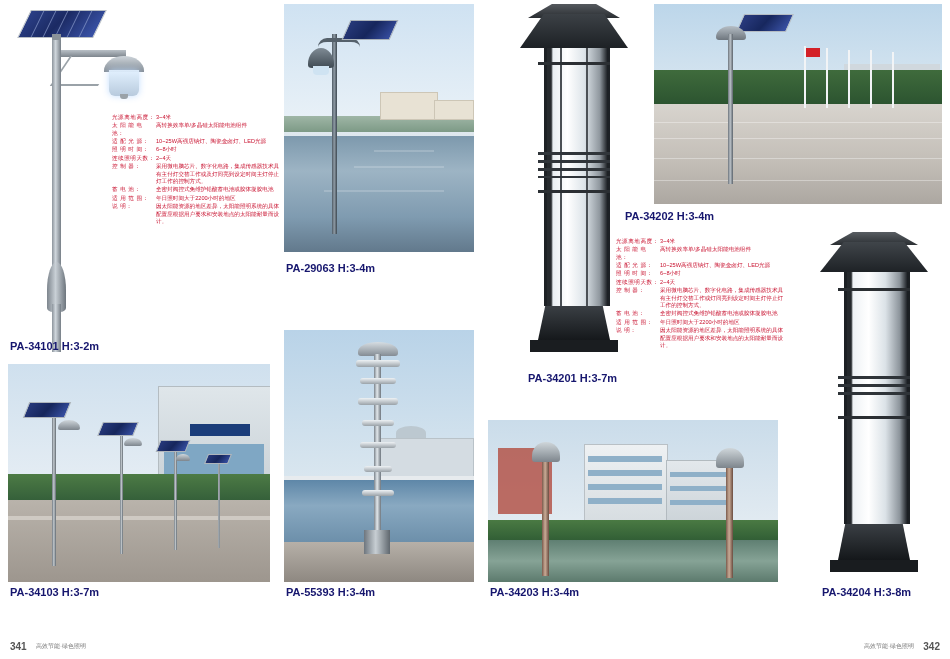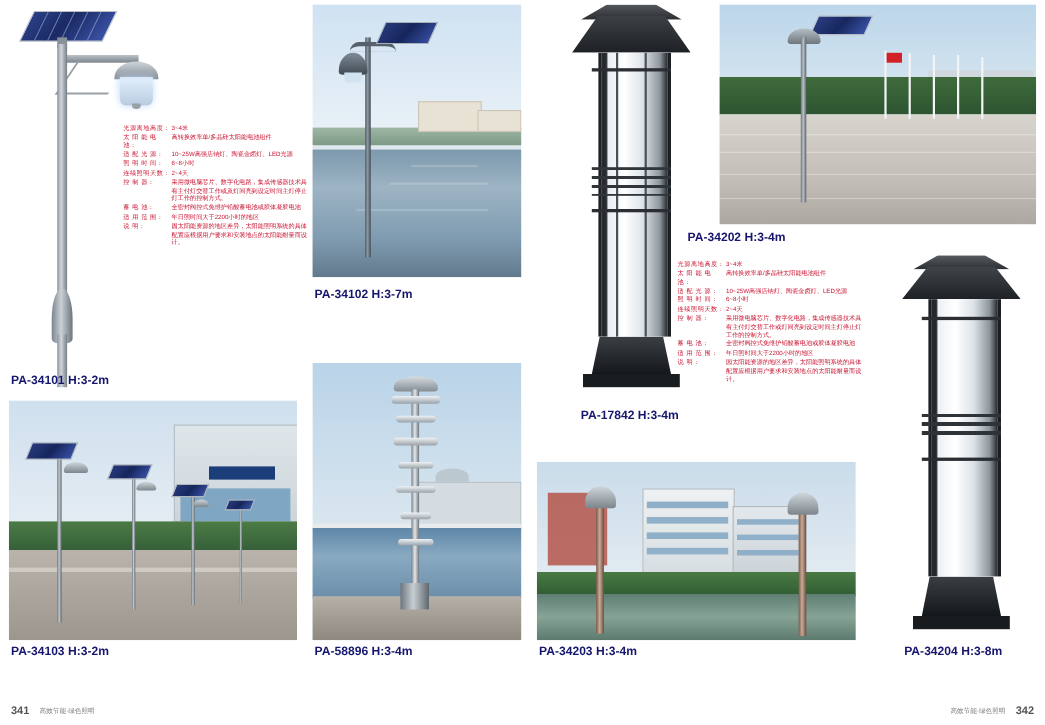--- a/index.html
+++ b/index.html
@@ -247,35 +247,35 @@
     <div class="water"></div>
     <div class="wref" style="left:90px;top:146px;width:60px;"></div>
     <div class="wref" style="left:70px;top:162px;width:90px;"></div>
     <div class="wref" style="left:40px;top:186px;width:120px;"></div>
     <div class="pole"></div>
     <div class="arm"></div>
     <div class="panel"></div>
     <div class="lamp"></div>
     <div class="lampg"></div>
   </div>
-  <div class="cap" style="left:286px;top:262px;">PA-34102 H:3-7m</div>
+  <div class="cap" style="left:286px;top:262px;">PA-29063 H:3-4m</div>
 
   <div class="photo" id="p3">
     <div class="roof2"></div>
     <div class="roof"></div>
     <div class="body"></div>
     <div class="bodyv" style="left:66px;"></div>
     <div class="bodyv" style="left:92px;"></div>
     <div class="ring" style="top:58px;"></div>
     <div class="band"></div>
     <div class="ring" style="top:186px;"></div>
     <div class="foot"></div>
     <div class="base"></div>
   </div>
-  <div class="cap" style="left:528px;top:372px;">PA-17842 H:3-4m</div>
+  <div class="cap" style="left:528px;top:372px;">PA-34201 H:3-7m</div>
 
   <div class="spec" style="left:616px;top:238px;">
     <div class="row">
         <div class="k">光源离地高度：</div>
         <div class="v">3~4米</div>
       </div>
     <div class="row">
         <div class="k">太 阳 能 电 池：</div>
         <div class="v">高转换效率单/多晶硅太阳能电池组件</div>
       </div>
@@ -347,41 +347,41 @@
     <div class="pl" style="left:92px;top:58px;width:34px;height:12px;"></div>
     <div class="hd" style="left:116px;top:74px;width:18px;height:8px;"></div>
 
     <div class="sl" style="left:166px;top:86px;width:3px;height:100px;"></div>
     <div class="pl" style="left:150px;top:76px;width:28px;height:10px;"></div>
     <div class="hd" style="left:168px;top:90px;width:14px;height:7px;"></div>
 
     <div class="sl" style="left:210px;top:98px;width:2px;height:86px;"></div>
     <div class="pl" style="left:198px;top:90px;width:22px;height:8px;"></div>
   </div>
-  <div class="cap" style="left:10px;top:586px;">PA-34103 H:3-2m</div>
+  <div class="cap" style="left:10px;top:586px;">PA-34103 H:3-7m</div>
 
   <div class="photo" id="p6">
     <div class="sky"></div>
     <div class="dome"></div>
     <div class="bldg"></div>
     <div class="rail"></div>
     <div class="water"></div>
     <div class="ground"></div>
     <div class="cap"></div>
     <div class="mast"></div>
     <div class="ring" style="left:72px;top:30px;width:44px;height:7px;"></div>
     <div class="ring" style="left:76px;top:48px;width:36px;height:6px;"></div>
     <div class="ring" style="left:74px;top:68px;width:40px;height:7px;"></div>
     <div class="ring" style="left:78px;top:90px;width:32px;height:6px;"></div>
     <div class="ring" style="left:76px;top:112px;width:36px;height:6px;"></div>
     <div class="ring" style="left:80px;top:136px;width:28px;height:6px;"></div>
     <div class="ring" style="left:78px;top:160px;width:32px;height:6px;"></div>
     <div class="pbase"></div>
   </div>
-  <div class="cap" style="left:286px;top:586px;">PA-58896 H:3-4m</div>
+  <div class="cap" style="left:286px;top:586px;">PA-55393 H:3-4m</div>
 
   <div class="photo" id="p7">
     <div class="sky"></div>
     <div class="red"></div>
     <div class="bldgA"></div>
     <div class="bldgB"></div>
     <div class="win" style="left:100px;top:36px;width:74px;height:6px;"></div>
     <div class="win" style="left:100px;top:50px;width:74px;height:6px;"></div>
     <div class="win" style="left:100px;top:64px;width:74px;height:6px;"></div>
     <div class="win" style="left:100px;top:78px;width:74px;height:6px;"></div>

